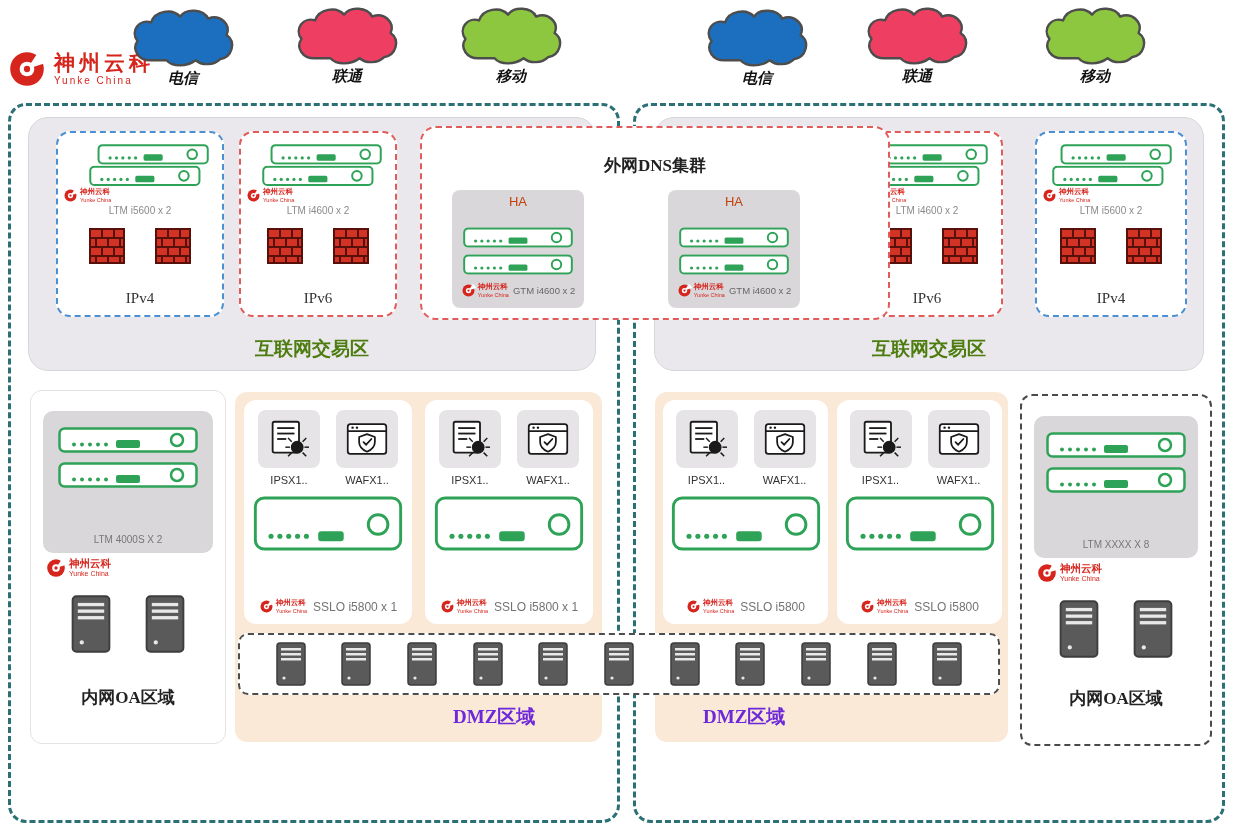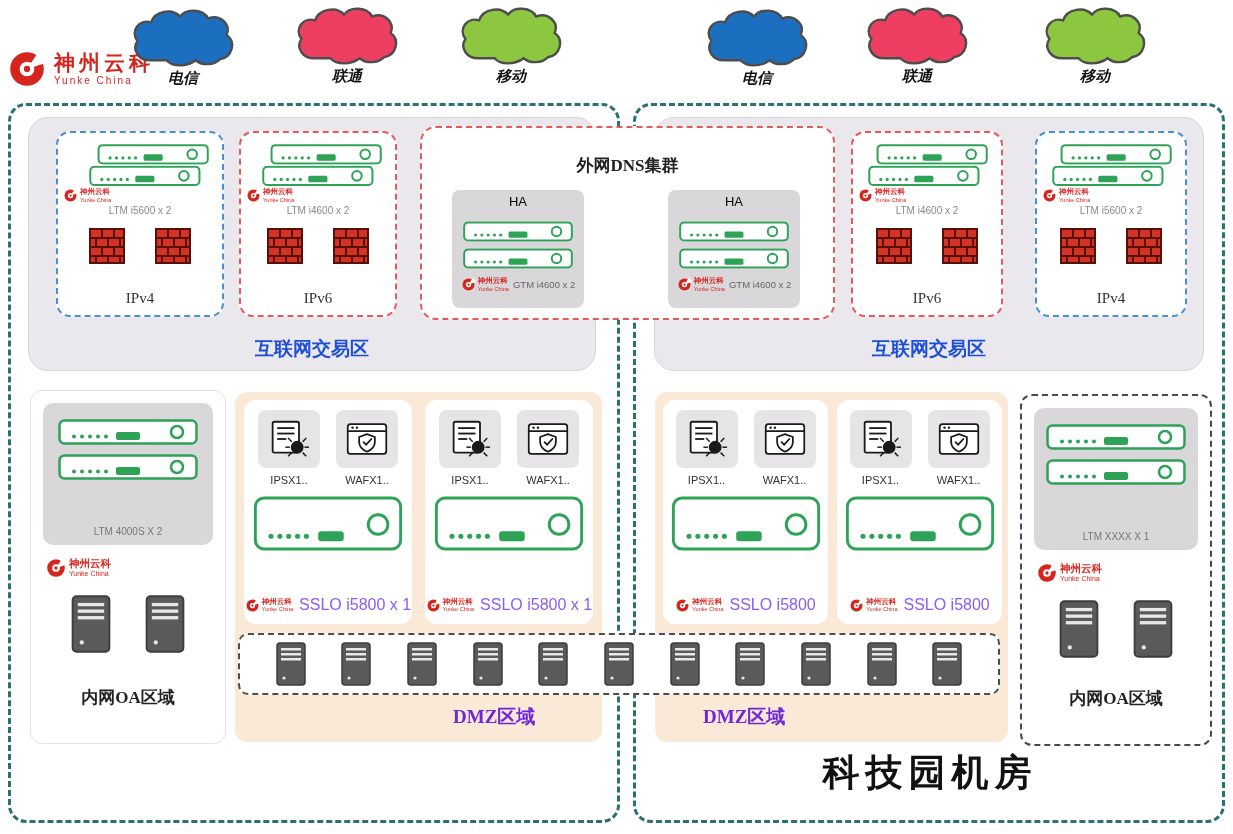--- a/index.html
+++ b/index.html
@@ -13,77 +13,77 @@
   .brand .bt{display:flex;flex-direction:column;line-height:1.15}
   .brand .bt b{font-size:21px;color:#d6251d;letter-spacing:4px;font-family:"Liberation Serif",serif}
   .brand .bt i{font-size:10px;color:#d6251d;font-style:normal;letter-spacing:2px}
   .cloud{width:118px;text-align:center}
   .cloud svg{width:118px;height:62px;display:block}
   .cloud-label{font:italic bold 15px "Liberation Serif",serif;color:#111;margin-top:1px}
 
   
   .dc-box{border:3px dashed #2b7075;border-radius:18px;background:transparent}
   .izone{background:#eae8ec;border:1px solid #d8d6db;border-radius:20px}
-  .cn-zone{font:bold 19px "Liberation Serif",serif;color:#1d4ed8;text-align:center}
+  .cn-zone{font:bold 19px "Liberation Serif",serif;color:#4d7c0f;text-align:center}
 
   
   .zone-card{background:#fff;border-radius:14px;display:flex;flex-direction:column;align-items:center;padding-top:8px}
   .zone-card.blue{border:2px dashed #4a90d3}
   .zone-card.red{border:2px dashed #e25b5b}
   .dev-wrap{position:relative;width:100%;height:62px}
   .dev-wrap .stack{position:absolute;right:10px;top:2px;width:126px;height:45px}
   .dev-wrap .mini-logo{position:absolute;left:5px;bottom:0}
   .dev-caption{font-size:10px;color:#8a8a8a;margin-top:2px}
   .fw-row{display:flex;gap:30px;margin-top:12px}
   .fw-row svg{width:36px;height:36px}
   .zone-name{margin-top:auto;padding-bottom:8px;font:15px "Liberation Serif",serif;color:#333}
 
   
   .dns-panel{background:#fff;border:2px dashed #e25b5b;border-radius:16px}
   .dns-title{position:absolute;top:26px;left:0;right:0;text-align:center;font:bold 17px "Liberation Serif",serif;color:#222}
   .ha-box{position:absolute;background:#d9d7da;border-radius:8px;display:flex;flex-direction:column;align-items:center;padding-top:4px}
-  .ha-title{font-size:13px;color:#000000;margin-bottom:9px}
+  .ha-title{font-size:13px;color:#c2410c;margin-bottom:15px}
   .ha-box .unit{width:110px;height:21px;margin:3px 0}
   .gtm-row{display:flex;align-items:center;gap:4px;margin-top:5px}
   .gtm-cap{font-size:9.5px;color:#666}
 
   
   .mini-logo{display:flex;align-items:center;gap:2px}
   .mini-logo svg{width:15px;height:15px;flex:none}
   .mlt{display:flex;flex-direction:column;line-height:1.1}
   .mlt b{font-size:7.5px;color:#d6251d;font-family:"Liberation Serif",serif}
   .mlt i{font-size:5.5px;color:#d6251d;font-style:normal;white-space:nowrap}
   .mini-logo.lg svg{width:22px;height:22px}
   .mini-logo.lg .mlt b{font-size:10.5px}
   .mini-logo.lg .mlt i{font-size:7px}
 
   
   .oa-panel{background:#fff;border-radius:12px}
   .oa-panel.soft{border:1px solid #e3e3e3}
   .oa-panel.dash{border:2px dashed #4a4a4a}
-  .gray-panel{position:absolute;left:12px;right:12px;top:12px;height:142px;background:#d9d7da;border-radius:10px;display:flex;flex-direction:column;align-items:center;padding-top:16px}
+  .gray-panel{position:absolute;left:12px;right:12px;top:20px;height:142px;background:#d9d7da;border-radius:10px;display:flex;flex-direction:column;align-items:center;padding-top:16px}
   .gray-panel .unit{width:142px;height:26px;margin-bottom:9px}
   .gray-cap{position:absolute;bottom:8px;left:0;right:0;text-align:center;font-size:10px;color:#777}
   .oa-logo{position:absolute;left:14px;top:166px}
   .oa-servers{position:absolute;top:204px;left:0;right:0;display:flex;justify-content:center;gap:34px}
   .oa-servers svg{width:40px;height:58px}
   .oa-label{position:absolute;bottom:34px;left:0;right:0;text-align:center;font:bold 17px "Liberation Serif",serif;color:#222}
 
   
   .dmz{background:#fbe9d8;border-radius:12px}
   .dmz-label{position:absolute;bottom:12px;font:bold 19px "Liberation Serif",serif;color:#6d28d9}
   .sslo-card{position:absolute;background:#fff;border-radius:12px;display:flex;flex-direction:column;align-items:center;padding-top:10px}
   .tile-row{display:flex;gap:16px}
   .tile{width:62px;height:58px;background:#e6e4e7;border-radius:8px;display:flex;align-items:center;justify-content:center}
   .tile svg{width:42px;height:40px}
   .tile-labels{display:flex;margin-top:6px}
   .tile-labels span{width:78px;text-align:center;font-size:11px;color:#333}
   .sslo-card .bigunit{width:150px;height:55px;margin-top:10px}
   .sslo-bottom{display:flex;align-items:center;gap:6px;margin-top:auto;margin-bottom:10px}
-  .sslo-cap{font-size:16px;color:#8b5cf6}
+  .sslo-cap{font-size:12px;color:#737373}
 
   
   .server-strip{background:#fff;border:2px dashed #4d4d4d;border-radius:10px;display:flex;align-items:center;justify-content:space-evenly}
   .server-strip svg{width:30px;height:46px}
 
   .dc-title{font:bold 37px "Liberation Serif",serif;color:#111;text-align:center;letter-spacing:6px}
 </style>
 </head>
 <body>
 
@@ -331,21 +331,21 @@
           </svg>
         <svg viewBox="0 0 36 36">
             <use href="#firewall"></use>
           </svg>
       </div>
       <div class="zone-name">IPv4</div>
     </div>
     <div class="cn-zone abs" style="left:0;right:0;bottom:8px">互联网交易区</div>
   </div>
 
-  <div class="dns-panel abs" style="left:420px;top:126px;width:415px;height:194px">
+  <div class="dns-panel abs" style="left:420px;top:126px;width:470px;height:194px">
     <div class="dns-title">外网DNS集群</div>
     <div class="ha-box" style="left:30px;top:62px;width:132px;height:118px">
       <div class="ha-title">HA</div>
       <svg class="unit" viewBox="0 0 140 26">
           <use href="#unit"></use>
         </svg>
       <svg class="unit" viewBox="0 0 140 26">
           <use href="#unit"></use>
         </svg>
       <div class="gtm-row">
@@ -591,21 +591,21 @@
   </div>
 
   <div class="oa-panel dash abs" style="left:1020px;top:394px;width:192px;height:352px">
     <div class="gray-panel">
       <svg class="unit" viewBox="0 0 140 26">
           <use href="#unit"></use>
         </svg>
       <svg class="unit" viewBox="0 0 140 26">
           <use href="#unit"></use>
         </svg>
-      <div class="gray-cap">LTM XXXX X 1</div>
+      <div class="gray-cap">LTM XXXX X 8</div>
     </div>
     <div class="mini-logo lg oa-logo">
       <svg viewBox="0 0 40 40">
           <use href="#swirl"></use>
         </svg>
       <span class="mlt">
           <b>神州云科</b>
           <i>Yunke China</i>
         </span>
     </div>
@@ -613,15 +613,14 @@
       <svg viewBox="0 0 30 44">
           <use href="#server"></use>
         </svg>
       <svg viewBox="0 0 30 44">
           <use href="#server"></use>
         </svg>
     </div>
     <div class="oa-label">内网OA区域</div>
   </div>
 
-  <div class="dc-title abs" style="left:760px;top:748px;width:340px">科技园机房</div>
 
 </div>
 
 </body></html>

